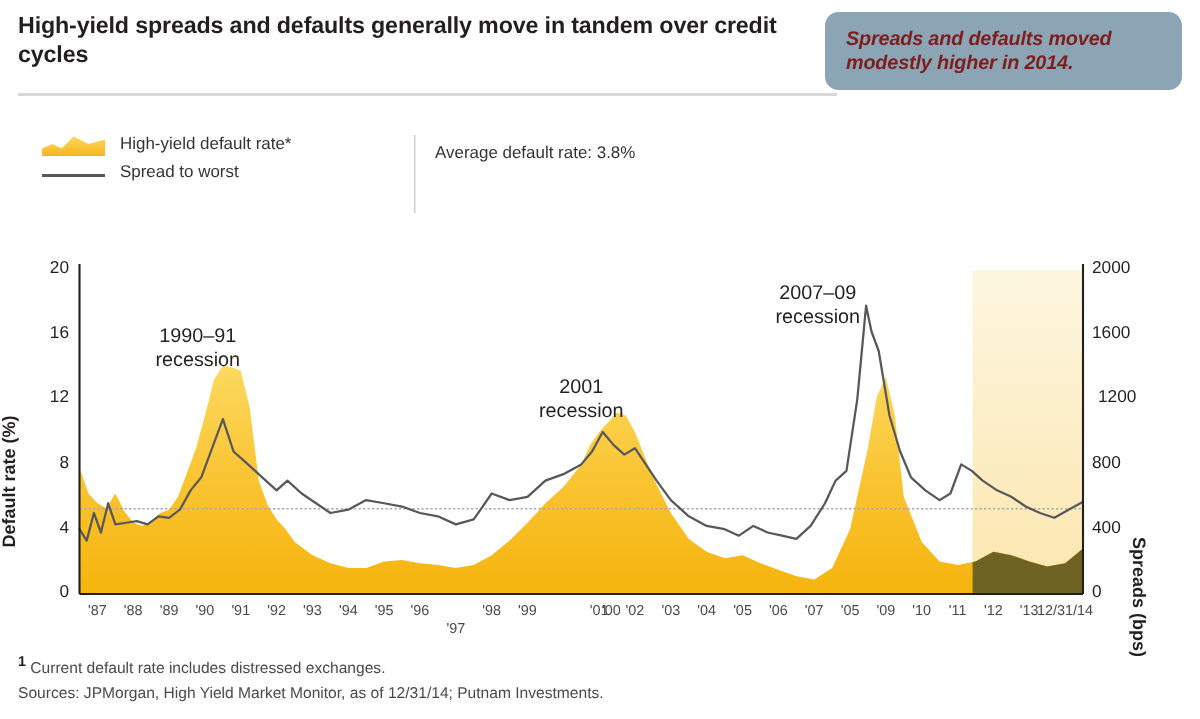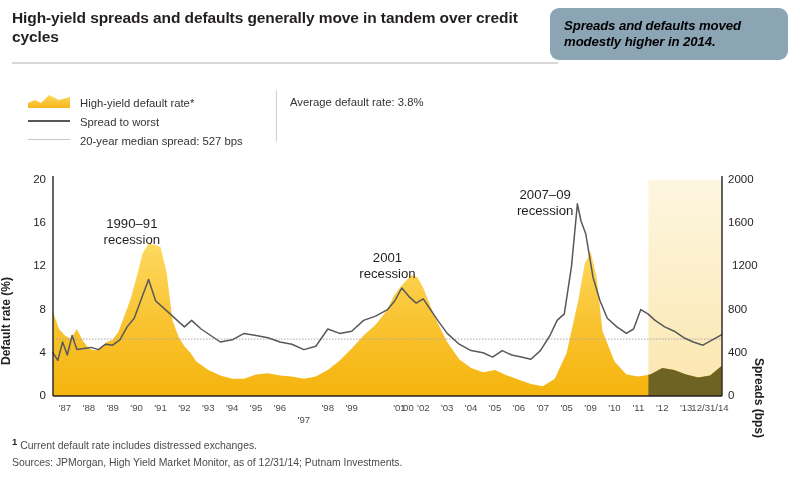--- a/index.html
+++ b/index.html
@@ -24,31 +24,31 @@
     background:#d8d8d8;
   }
 
   
   .callout{
     position:absolute;left:550px;top:8px;width:238px;height:52px;
     background:#8ba5b5;border-radius:9px;
     display:flex;align-items:center;
   }
   .callout-text{
-    padding:0 14px;color:#000000;font-size:13.2px;font-style:italic;
+    padding:0 14px;color:#7f1d1d;font-size:13.2px;font-style:italic;
     font-weight:bold;line-height:1.25;letter-spacing:-0.1px;
   }
   .callout-sub{
     position:absolute;left:564px;top:78px;width:232px;
     font-size:11.6px;line-height:1.55;color:#2b2b2b;font-weight:bold;
   }
 
   
   .legend{position:absolute;left:28px;top:90px;width:252px;}
-  .legend-row{display:flex;align-items:flex-end;height:19px;}
+  .legend-row{display:flex;align-items:flex-start;height:19px;}
   .swatch-area{
     width:42px;height:15px;margin-right:10px;position:relative;overflow:hidden;
   }
   .swatch-area svg{display:block;}
   .swatch-line{
     width:42px;height:15px;margin-right:10px;position:relative;
   }
   .swatch-line::after{
     content:"";position:absolute;left:0;top:7px;width:42px;height:1.6px;
     background:#58585b;
@@ -118,24 +118,20 @@
             </linearGradient>
           </defs>
           <path d="M0,14 L0,9 L7,6 L13,9 L21,1 L31,6 L42,3 L42,14 Z" fill="url(#lgGrad)"></path>
         </svg>
       </span>
       <span class="legend-label">High-yield default rate*</span>
     </div>
     <div class="legend-row">
       <span class="swatch-line"></span>
       <span class="legend-label">Spread to worst</span>
-    </div>
-    <div class="legend-row">
-      <span class="swatch-line light"></span>
-      <span class="legend-label">20-year median spread: 527 bps</span>
     </div>
   </div>
 
   <div class="legend-divider"></div>
 
   <div class="stats">
     <div>Average default rate: 3.8%</div>
   </div>
 
   <div class="chart-wrap">

